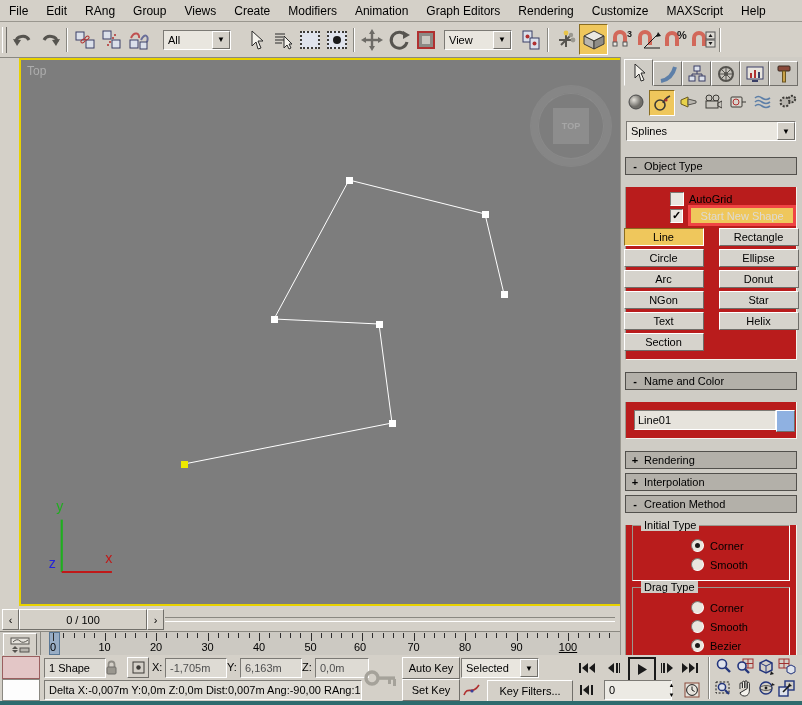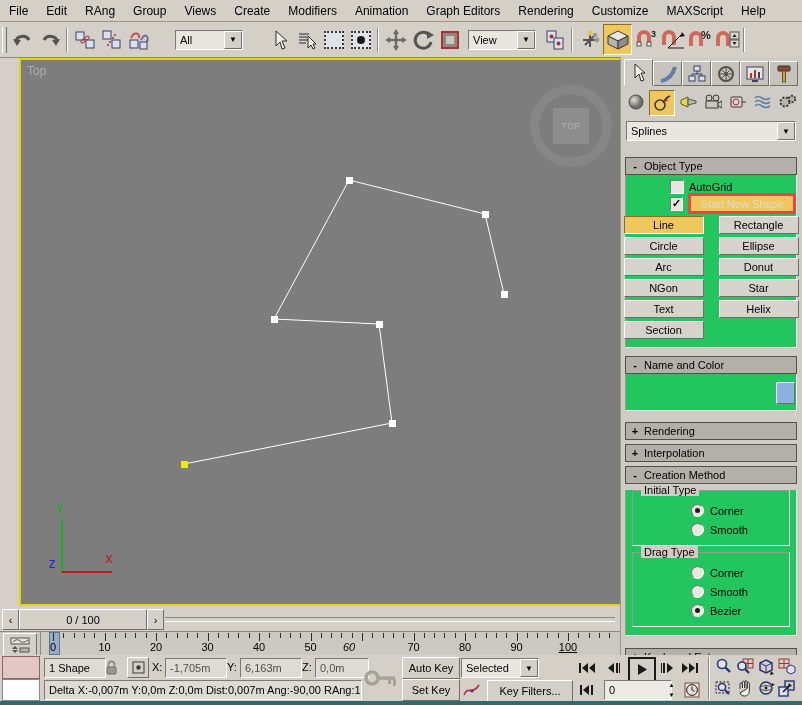--- a/index.html
+++ b/index.html
@@ -49,22 +49,22 @@
        background:#cfccc5;border:1px solid;border-color:#fff #716f6a #cfccc5 #fff}
   .tab.inactive{border-bottom:1px solid #716f6a;background:#c6c3bc;height:23px;margin-top:2px}
   #subrow{position:absolute;left:3px;top:33px;display:flex;gap:1px}
   .sub{width:24px;height:24px;display:flex;align-items:center;justify-content:center}
   .sub.active{background:#efc75c;border:1px solid;border-color:#8a6d20 #fff #fff #8a6d20}
   #catcombo{position:absolute;left:5px;top:64px;width:168px}
   .rhdr{height:16px;background:#b3b0a9;border:1px solid #52504c;display:flex;align-items:center;
         margin:0 2px;position:relative}
   .rhdr .pm{width:18px;text-align:center;font-weight:bold;border-right:0}
   .rhdr .rtitle{flex:1;text-align:left;padding-right:14px}
-  .rbody{margin:0 2px;border:1px solid;border-color:#9b988f #f4f2ec #f4f2ec #9b988f;
-         border-top:none;background:#22c55e;position:relative}
+  .rbody{margin:12px 2px;border:1px solid;border-color:#9b988f #f4f2ec #f4f2ec #9b988f;
+         border-top:none;background:#b91c1c;position:relative}
   #otgrid{display:grid;grid-template-columns:80px 80px;gap:3px 15px;justify-content:center;padding:4px 0 8px}
   .pbtn{height:16px;display:flex;align-items:center;justify-content:center;background:#d6d3cc;
         border:1px solid;border-color:#fff #6f6d68 #6f6d68 #fff}
   .pbtn.active{background:#efc75c;border-color:#8a6d20 #fff #fff #8a6d20}
   .chkrow{display:flex;align-items:center;height:17px;padding-left:44px}
   .chk{width:12px;height:12px;background:#e9e6df;border:1px solid;border-color:#7c7a75 #fff #fff #7c7a75;
        display:flex;align-items:center;justify-content:center;font-size:11px;font-weight:bold;margin-right:5px}
   #snsbtn{width:108px;height:15px;background:#efc75c;border:3px solid #ef4444;color:#dedbd4;
           display:flex;align-items:center;justify-content:center}
   .grp{margin:6px 6px 4px;border:1px solid;border-color:#9b988f #fff #fff #9b988f;position:relative;padding:10px 0 6px}
@@ -149,21 +149,21 @@
       </svg>
   </div>
   <div class="tb">
     <svg class="icon" width="24" height="20" viewBox="0 0 24 20">
         <path d="M4 8 C7 1 13 3 12 8" fill="none" stroke="#c05050" stroke-width="2"></path>
         <path d="M14 10 C18 2 22 6 20 12" fill="none" stroke="#6a6f9a" stroke-width="2"></path>
         <rect x="3" y="10" width="8" height="8" fill="#dbe0ea" stroke="#3a3f66"></rect>
         <rect x="13" y="12" width="7" height="7" fill="#dbe0ea" stroke="#3a3f66"></rect>
       </svg>
   </div>
-  <div class="combo" style="width:66px;margin:0 23px">
+  <div class="combo" style="width:66px;margin:0 11px">
     <span class="cval">All</span>
     <span class="carr">▼</span>
   </div>
   <div class="tb">
     <svg class="icon" width="16" height="20" viewBox="0 0 16 20">
         <polygon points="4,1 4,16 8,12 10,19 13,18 10,11 15,11" fill="#f4f2ec" stroke="#2b2b2b"></polygon>
       </svg>
   </div>
   <div class="tb">
     <svg class="icon" width="20" height="20" viewBox="0 0 20 20">
@@ -436,20 +436,23 @@
           <div class="pbtn">Helix</div>
           <div class="pbtn">Section</div>
         </div>
     </div>
 
     <div class="rhdr" style="margin-top:8px">
         <span class="pm">-</span>
         <span class="rtitle">Name and Color</span>
       </div>
     <div class="rbody" style="height:36px">
+      <div class="sunken" style="position:absolute;left:8px;top:8px;width:134px;height:18px;display:flex;align-items:center;padding:0 3px">
+          <span>Line01</span>
+        </div>
       <div id="objcolor" style="position: absolute; left: 150px; top: 8px; width: 17px; height: 20px; border-width: 1px; border-style: solid; border-image: initial; border-color: rgb(255, 255, 255) rgb(111, 109, 104) rgb(111, 109, 104) rgb(255, 255, 255); background: rgb(143, 177, 225);"></div>
     </div>
 
     <div class="rhdr" style="margin-top:11px">
         <span class="pm">+</span>
         <span class="rtitle">Rendering</span>
       </div>
     <div class="rhdr" style="margin-top:4px">
         <span class="pm">+</span>
         <span class="rtitle">Interpolation</span>
@@ -575,21 +578,21 @@
       <div class="tick" style="left: 537.3px;"></div>
       <div class="tick" style="left: 547.6px;"></div>
       <div class="tick" style="left: 557.9px;"></div>
       <div class="tick" style="left: 568.2px;"></div>
       <span class="tlabel" style="left: 12px;">0</span>
       <span class="tlabel" style="left: 63.5px;">10</span>
       <span class="tlabel" style="left: 115px;">20</span>
       <span class="tlabel" style="left: 166.5px;">30</span>
       <span class="tlabel" style="left: 218px;">40</span>
       <span class="tlabel" style="left: 269.5px;">50</span>
-      <span class="tlabel" style="left: 308px; font-style: italic;">60</span>
+      <span class="tlabel" style="left: 319px;">60</span>
       <span class="tlabel" style="left: 372.5px;">70</span>
       <span class="tlabel" style="left: 424px;">80</span>
       <span class="tlabel" style="left: 475.5px;">90</span>
       <span class="tlabel" style="left: 527px; text-decoration: underline;">100</span>
     </div>
 </div>
 
 <div id="statusbar">
   <div style="position:absolute;left:2px;top:1px;width:36px;height:21px;background:#e3c6c6;border:1px solid #9a5f5f"></div>
   <div style="position:absolute;left:2px;top:24px;width:36px;height:20px;background:#fdfdfd;border:1px solid #8a8881"></div>

